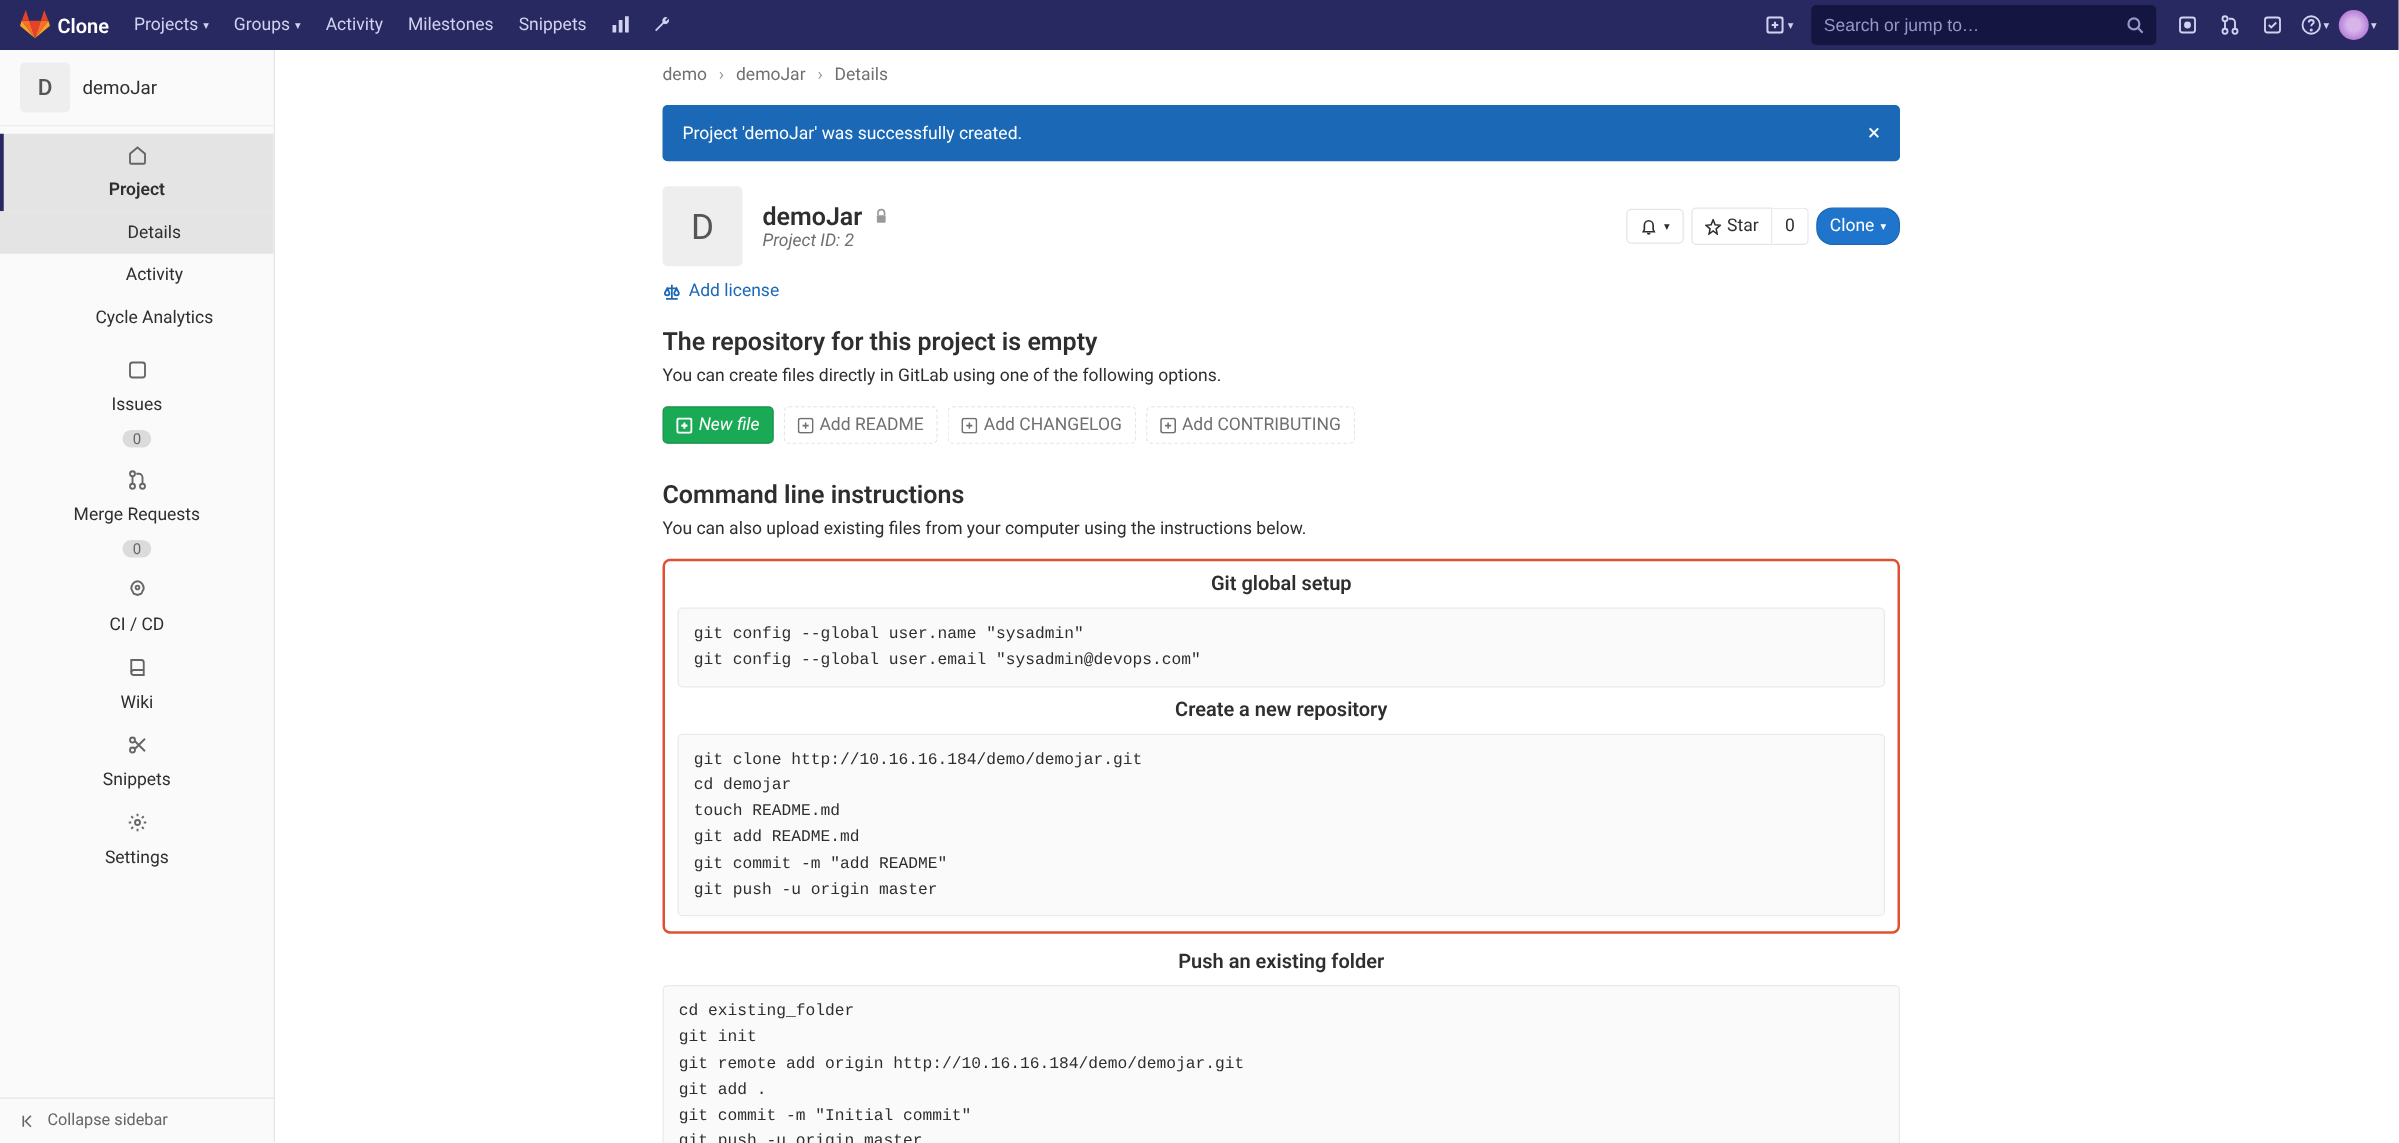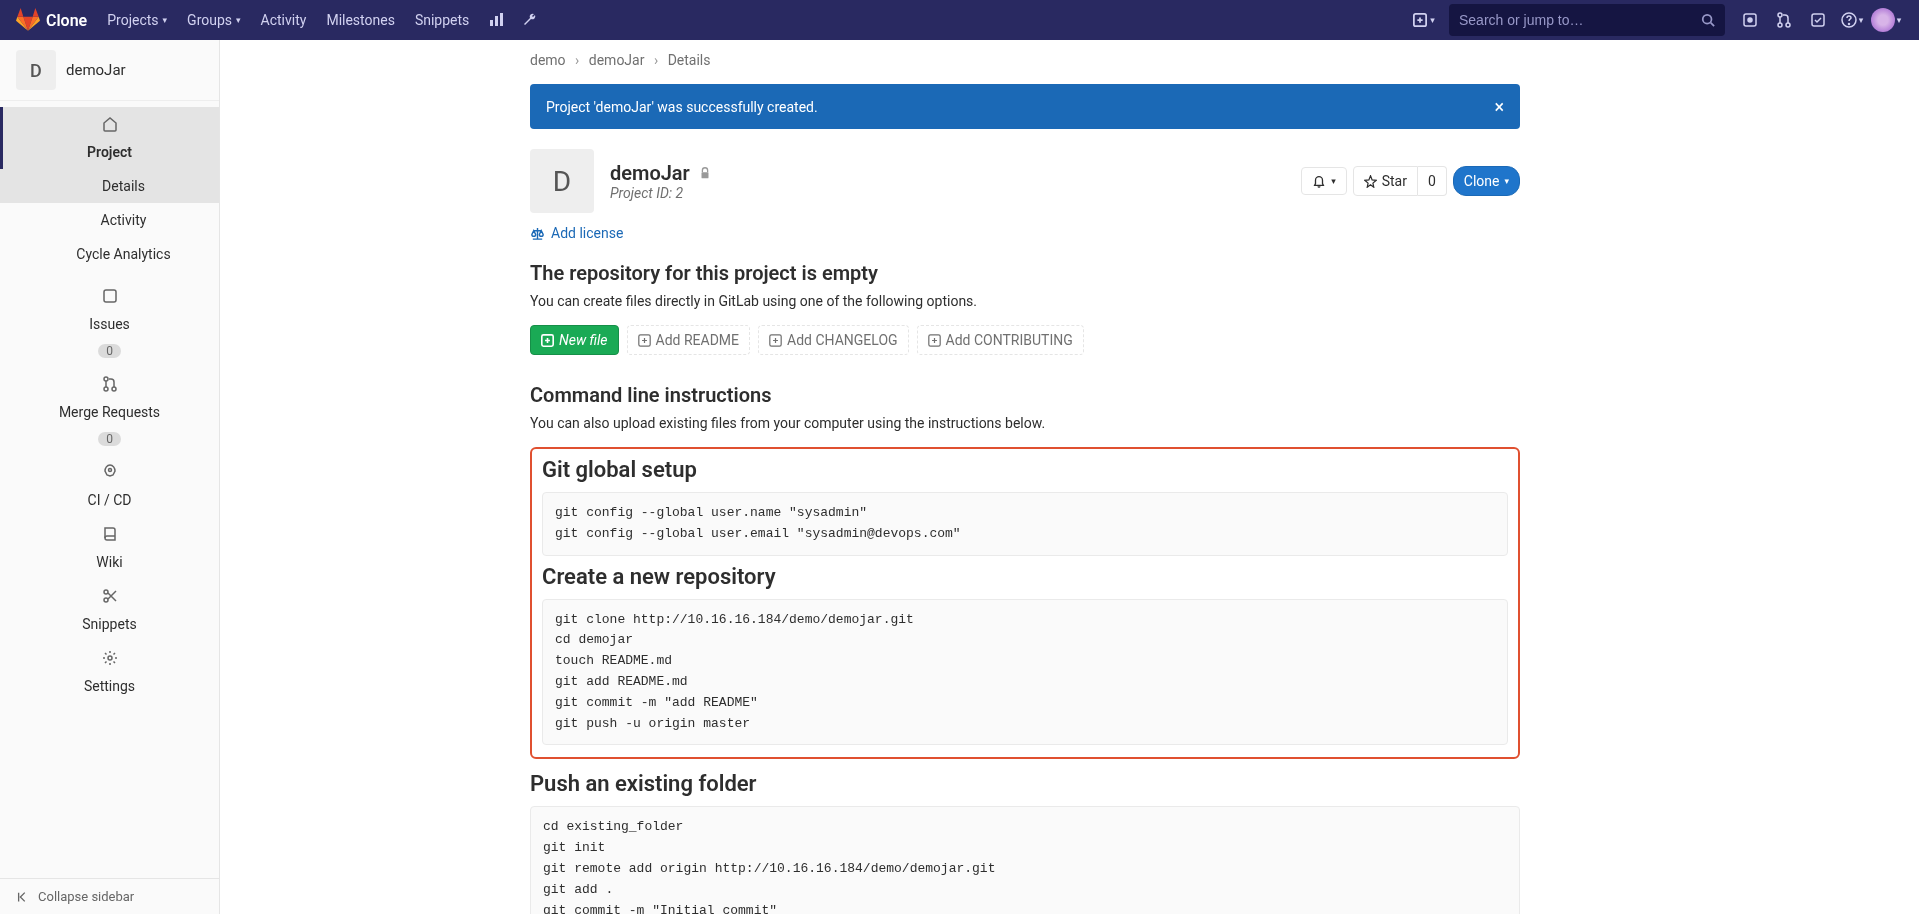--- a/index.html
+++ b/index.html
@@ -51,21 +51,21 @@
 .btn-group { display: inline-flex; }
 .btn-group .btn:first-child { border-top-right-radius: 0; border-bottom-right-radius: 0; }
 .btn-group .btn:last-child { border-top-left-radius: 0; border-bottom-left-radius: 0; border-left: none; }
 .btn-primary { background: #1f75cb; color: #fff; border-color: #1b69b6; border-radius: 13px; }
 .btn-success { background: #1aaa55; color: #fff; border-color: #168f48; font-style: italic; }
 .btn-dashed { border-style: dashed; color: #707070; }
 .link-action { color: #1b69b6; font-size: 14px; cursor: pointer; display: inline-flex; align-items: center; gap: 6px; margin-bottom: 20px; }
 h2.section-title { font-size: 20px; font-weight: 600; margin-bottom: 8px; }
 .section-desc { font-size: 14px; color: #2e2e2e; margin-bottom: 16px; }
 .file-actions { display: flex; gap: 8px; margin-bottom: 28px; }
-h3.sub-title { font-size: 22px; font-weight: 600; margin-bottom: 10px; margin-top: 12px; }
+h3.sub-title { font-size: 16px; font-weight: 600; margin-bottom: 10px; margin-top: 12px; text-align: center; }
 .code-block { background: #fafafa; border: 1px solid #eaeaea; border-radius: 4px; padding: 10px 12px; font-family: Menlo, Monaco, "Courier New", monospace; font-size: 13px; line-height: 1.6; white-space: pre; overflow-x: auto; color: #2e2e2e; margin-bottom: 8px; }
 .highlight-box { border: 2px solid #e05030; border-radius: 6px; padding: 8px 10px 4px 10px; margin-bottom: 12px; }
 .highlight-box h3.sub-title { margin-top: 0; }
 svg { display: block; }
 </style>
 </head>
 <body>
 
 <div class="topnav">
   <div class="logo">

